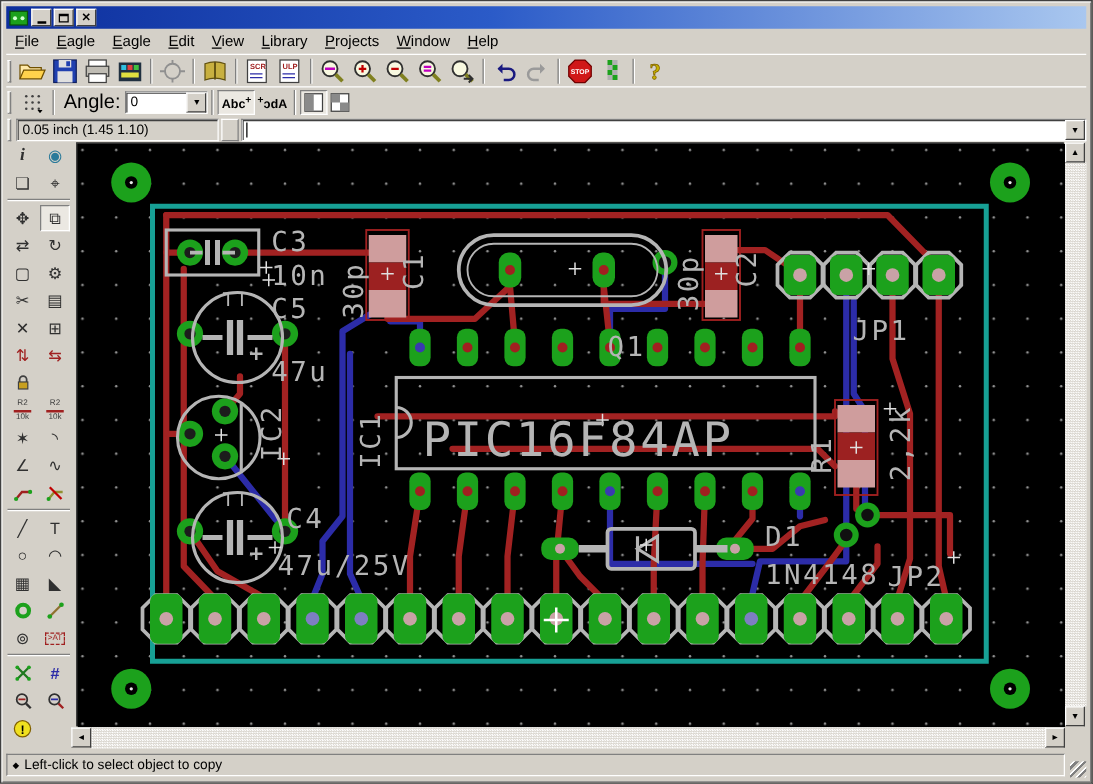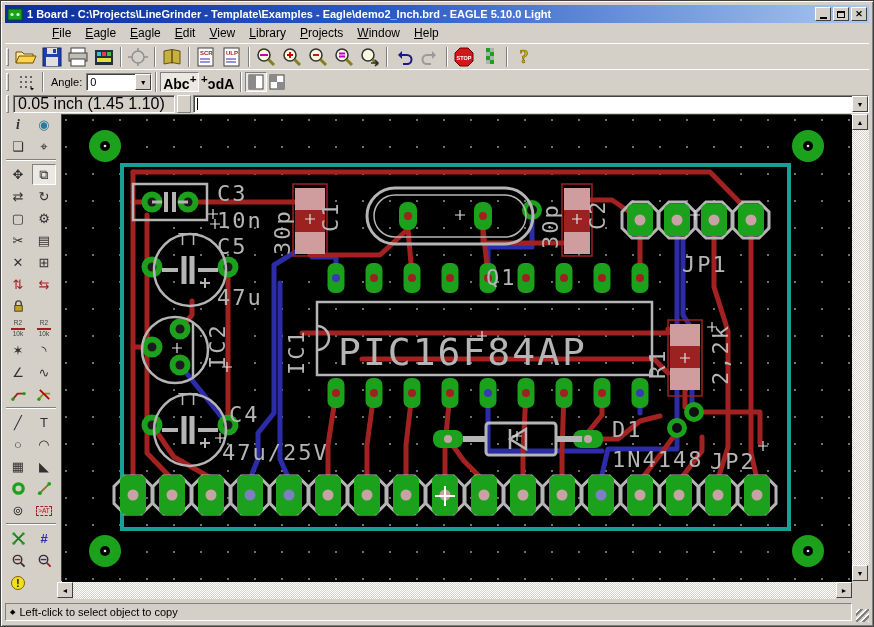--- a/index.html
+++ b/index.html
@@ -14,44 +14,44 @@
   .titlebar{position:absolute;left:4px;top:4px;right:4px;height:18px;
     background:linear-gradient(90deg,#0c2e9c 0%,#2b5bc8 45%,#a9c7ef 100%);
     display:flex;align-items:center;padding:0 2px;}
   .titlebar .ttext{color:#fff;font-weight:bold;font-size:11px;margin-left:4px;white-space:nowrap;
     overflow:hidden;flex:1;}
   .winbtn{width:16px;height:14px;background:#d4d0c8;border:1px solid;border-color:#fff #404040 #404040 #fff;
     display:flex;align-items:center;justify-content:center;margin-left:2px;font-size:9px;font-weight:bold;line-height:1;}
   .winbtn .minbar{width:7px;height:2px;background:#000;margin-top:7px;}
   .winbtn .maxbox{width:8px;height:7px;border:1px solid #000;border-top-width:2px;}
   
-  .menubar{position:absolute;left:4px;top:23px;right:4px;height:18px;display:flex;align-items:center;margin-left:40px;}
+  .menubar{position:absolute;left:4px;top:23px;right:4px;height:18px;display:flex;align-items:center;}
   .menu-item{padding:2px 7px 3px 7px;font-size:12px;}
   .menu-item::first-letter{text-decoration:underline;}
   
   .toolbar{position:absolute;left:4px;right:4px;display:flex;align-items:center;border-top:1px solid #fff;}
   #toolbar-main{top:42px;height:26px;}
   #toolbar-params{top:68px;height:25px;}
   #command-bar{top:93px;height:20px;display:flex;align-items:center;position:absolute;left:4px;right:4px;}
   .grip{width:3px;height:18px;border:1px solid;border-color:#fff #808080 #808080 #fff;margin:0 4px 0 1px;}
   .tsep{width:2px;height:20px;border-left:1px solid #808080;border-right:1px solid #fff;margin:0 3px;}
   .tbtn{width:26px;height:22px;display:flex;align-items:center;justify-content:center;}
-  .lbl{font-size:11px;margin:0 4px;}
+  .lbl{font-size:16px;margin:0 4px;}
   .combo{display:flex;align-items:center;height:18px;background:#fff;border:1px solid;
     border-color:#808080 #fff #fff #808080;box-shadow:inset 1px 1px 0 #404040;}
   .combo .cval{flex:1;padding:0 3px;font-size:11px;}
   .drop-btn{width:16px;height:16px;background:#d4d0c8;border:1px solid;border-color:#fff #404040 #404040 #fff;
     display:flex;align-items:center;justify-content:center;font-size:7px;}
   .sunkenbox{height:18px;background:#d4d0c8;border:1px solid;border-color:#808080 #fff #fff #808080;
-    box-shadow:inset 1px 1px 0 #404040;display:flex;align-items:center;padding:0 4px;font-size:16px;}
+    box-shadow:inset 1px 1px 0 #404040;display:flex;align-items:center;padding:0 4px;font-size:11px;}
   .minisep{width:14px;height:18px;border:1px solid;border-color:#fff #808080 #808080 #fff;margin:0 2px;}
   .cmdfield{flex:1;height:18px;background:#fff;border:1px solid;border-color:#808080 #fff #fff #808080;
     box-shadow:inset 1px 1px 0 #404040;position:relative;display:flex;align-items:center;}
   .caret{width:1px;height:12px;background:#000;margin-left:3px;}
-  .abtn{height:20px;padding:0 2px;display:flex;align-items:center;justify-content:center;font-size:14px;font-weight:bold;}
+  .abtn{height:20px;padding:0 2px;display:flex;align-items:center;justify-content:center;font-size:10px;font-weight:bold;}
   .abtn.pressed,.pbtn.pressed{border:1px solid;border-color:#808080 #fff #fff #808080;background:#ebe8e2;}
   
   #palette{position:absolute;left:3px;top:113px;width:56px;bottom:26px;}
   .p-row{display:flex;gap:2px;margin:0 0 1px 2px;}
   .p-sep{height:2px;border-top:1px solid #808080;border-bottom:1px solid #fff;margin:2px 4px 3px 2px;}
   .pbtn{width:24px;height:21px;display:flex;align-items:center;justify-content:center;font-size:13px;color:#303030;}
   .pbtn.blank{visibility:hidden;}
   .t-teal{color:#2a7a9a;} .t-red{color:#a02020;} .t-blue{color:#2c2ca8;font-weight:bold;} .t-it{font-family:"Liberation Serif",serif;font-weight:bold;font-style:italic;font-size:14px;}
   .stack{display:flex;flex-direction:column;align-items:center;}
   .stack span{font-size:6.5px;line-height:6.5px;color:#404040;}
@@ -85,21 +85,20 @@
 <body>
 
 <div id="window">
 
   <div class="titlebar">
     <svg width="16" height="16" viewBox="0 0 16 16">
       <rect x="1" y="3" width="14" height="11" fill="#1ca11c" stroke="#0a500a"></rect>
       <circle cx="5" cy="8.5" r="1.6" fill="#d0ffd0"></circle>
         <circle cx="11" cy="8.5" r="1.6" fill="#d0ffd0"></circle>
     </svg>
-    <div class="ttext">1 Board - C:\Projects\LineGrinder - Template\Examples - Eagle\demo2_Inch.brd - EAGLE 5.10.0 Light</div>
     <div class="winbtn">
         <div class="minbar"></div>
       </div>
     <div class="winbtn">
         <div class="maxbox"></div>
       </div>
     <div class="winbtn">
         <span>✕</span>
       </div>
   </div>

